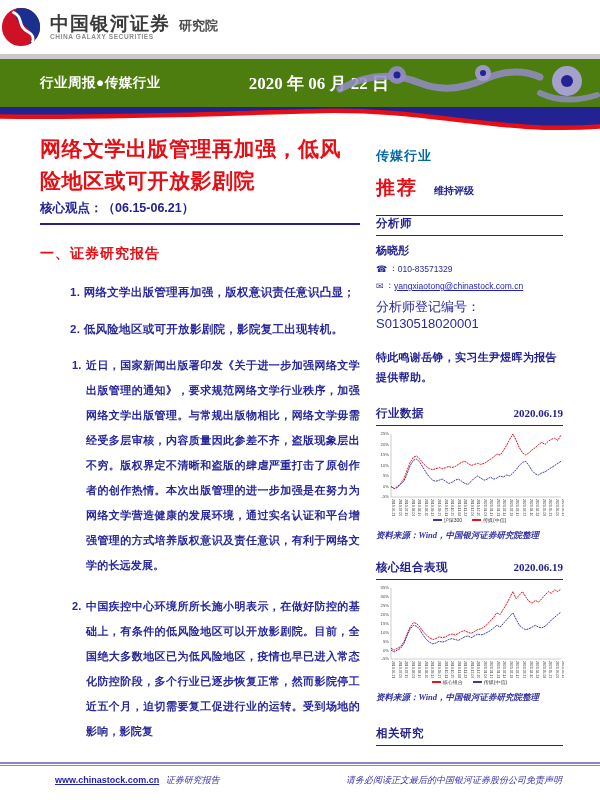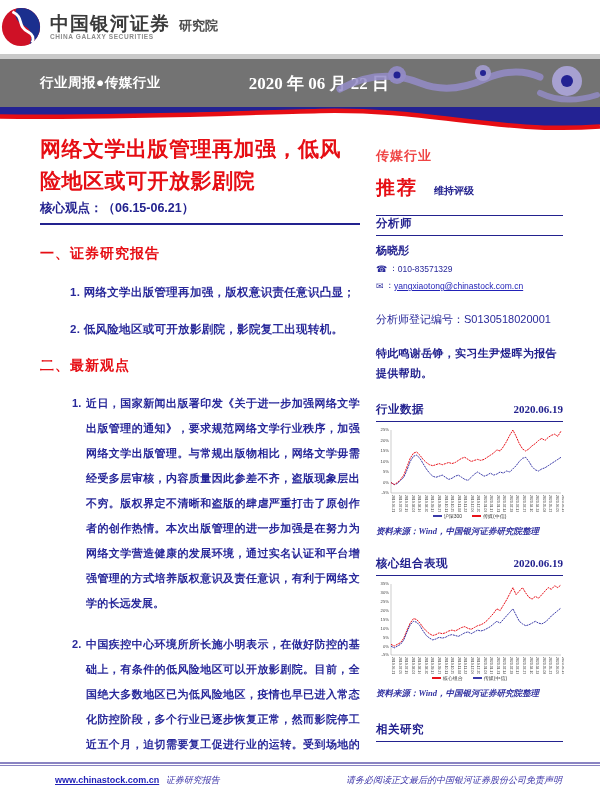--- a/index.html
+++ b/index.html
@@ -13,54 +13,54 @@
   
   .logo-header { height:54px; display:flex; align-items:center; }
   .logo-mark { width:42px; height:42px; flex:0 0 auto; }
   .brand-block { margin-left:8px; display:flex; align-items:flex-end; }
   .brand-cn-wrap { display:flex; flex-direction:column; }
   .brand-cn { font-size:19px; font-weight:bold; color:#3b3b3b; letter-spacing:1px; line-height:1.05; }
   .brand-en { font-size:6.5px; color:#8a8a8a; font-weight:bold; letter-spacing:.6px; }
   .brand-div { font-size:13px; font-weight:bold; color:#4a4a4a; margin-left:9px; margin-bottom:5px; }
   .gray-bar { height:5px; background:#c9c9c9; }
   
-  .banner { position:relative; height:48px; background:#737373; display:flex; align-items:center; overflow:hidden; }
+  .banner { position:relative; height:48px; background:#4d7c0f; display:flex; align-items:center; overflow:hidden; }
   .banner-type { color:#ffffff; font-weight:bold; font-size:13.5px; margin-left:40px; letter-spacing:.5px; }
   .banner-date { color:#ffffff; font-weight:bold; font-size:17px; margin-left:88px; font-family:"Liberation Serif", serif; }
   .clouds { position:absolute; right:0; top:0; height:48px; width:265px; }
   .swoosh { display:block; width:600px; height:26px; }
   
   .main { display:flex; padding:0 37px 0 40px; }
   .col-left { flex:0 0 320px; margin-right:16px; }
   .col-right { flex:1 1 auto; min-width:0; }
   
   .report-title { color:#e60e14; font-weight:bold; font-size:21px; line-height:1.5; letter-spacing:.5px; }
   .core-view { margin-top:4px; padding-bottom:6px; border-bottom:2px solid #23228f;
                color:#23228f; font-weight:bold; font-size:12.5px; }
   .sec-heading { color:#e60e14; font-weight:bold; font-size:14px; margin-top:20px; letter-spacing:1px; }
   .hot-item { color:#28289a; font-weight:bold; font-size:11.5px; margin:22px 0 0 30px; letter-spacing:.3px; }
   .para { position:relative; margin-top:16px; padding-left:46px; color:#28289a;
           font-weight:600; font-size:11px; line-height:25px; text-align:justify; letter-spacing:.2px; }
   .para .num { position:absolute; left:32px; top:0; font-weight:bold; }
   
-  .sb-industry { color:#ef4444; font-weight:bold; font-size:13px; margin-top:14px; letter-spacing:1px; }
+  .sb-industry { color:#0369a1; font-weight:bold; font-size:13px; margin-top:14px; letter-spacing:1px; }
   .sb-rating-row { margin-top:10px; display:flex; align-items:baseline; }
   .sb-rating { color:#e60e14; font-weight:bold; font-size:19px; letter-spacing:2px; }
   .sb-rating-note { color:#23228f; font-weight:bold; font-size:10px; margin-left:16px; }
   .sb-rule { border-bottom:1.5px solid #23228f; margin-top:14px; }
   .sb-head { display:flex; justify-content:space-between; align-items:baseline;
              border-bottom:1.5px solid #23228f; padding-bottom:4px; }
   .sb-head-label { color:#23228f; font-weight:bold; font-size:11.5px; letter-spacing:.5px; }
   .sb-head-date { color:#23228f; font-weight:bold; font-size:11px; font-family:"Liberation Serif", serif; }
   .sb-analyst-head { }
   .sb-name { color:#23228f; font-weight:bold; font-size:11px; margin-top:7px; }
   .sb-contact { color:#28289a; font-size:8.5px; margin-top:5px; display:flex; align-items:center; }
   .sb-contact .ico { font-size:9px; margin-right:2px; }
   .sb-link { color:#2222b8; text-decoration:underline; }
-  .sb-license { color:#28289a; font-size:11px; margin-top:20px; }
+  .sb-license { color:#28289a; font-size:13px; margin-top:6px; }
   .sb-ack { color:#23228f; font-weight:bold; font-size:11px; line-height:1.85; margin-top:16px; letter-spacing:.3px; }
   .chart-block { margin-top:18px; }
   .chart-svg { display:block; margin-top:4px; }
   .legend-row { display:flex; justify-content:center; gap:10px; margin-top:1px; }
   .legend-item { display:flex; align-items:center; font-size:5px; color:#333; }
   .legend-dash { display:inline-block; width:9px; height:2px; margin-right:2px; }
   .source-note { color:#3434a2; font-size:8.5px; font-style:italic; margin-top:7px;
                  font-family:"Liberation Serif", serif; font-weight:bold; }
   .related-head { margin-top:22px; }
   
@@ -118,21 +118,20 @@
   <div class="main">
 
     <div class="col-left">
       <div class="report-title">网络文学出版管理再加强，低风险地区或可开放影剧院</div>
       <div class="core-view">核心观点：（06.15-06.21）</div>
 
       <div class="sec-heading">一、证券研究报告</div>
       <div class="hot-item">1. 网络文学出版管理再加强，版权意识责任意识凸显；</div>
       <div class="hot-item">2. 低风险地区或可开放影剧院，影院复工出现转机。</div>
 
-      <div class="sec-heading">二、最新观点</div>
 
       <div class="para">
         <span class="num">1.</span>
         <span>近日，国家新闻出版署印发《关于进一步加强网络文学出版管理的通知》，要求规范网络文学行业秩序，加强网络文学出版管理。与常规出版物相比，网络文学毋需经受多层审核，内容质量因此参差不齐，盗版现象层出不穷。版权界定不清晰和盗版的肆虐严重打击了原创作者的创作热情。本次出版管理的进一步加强是在努力为网络文学营造健康的发展环境，通过实名认证和平台增强管理的方式培养版权意识及责任意识，有利于网络文学的长远发展。</span>
       </div>
       <div class="para">
         <span class="num">2.</span>
         <span>中国疾控中心环境所所长施小明表示，在做好防控的基础上，有条件的低风险地区可以开放影剧院。目前，全国绝大多数地区已为低风险地区，疫情也早已进入常态化防控阶段，多个行业已逐步恢复正常，然而影院停工近五个月，迫切需要复工促进行业的运转。受到场地的影响，影院复</span>
       </div>
     </div>

